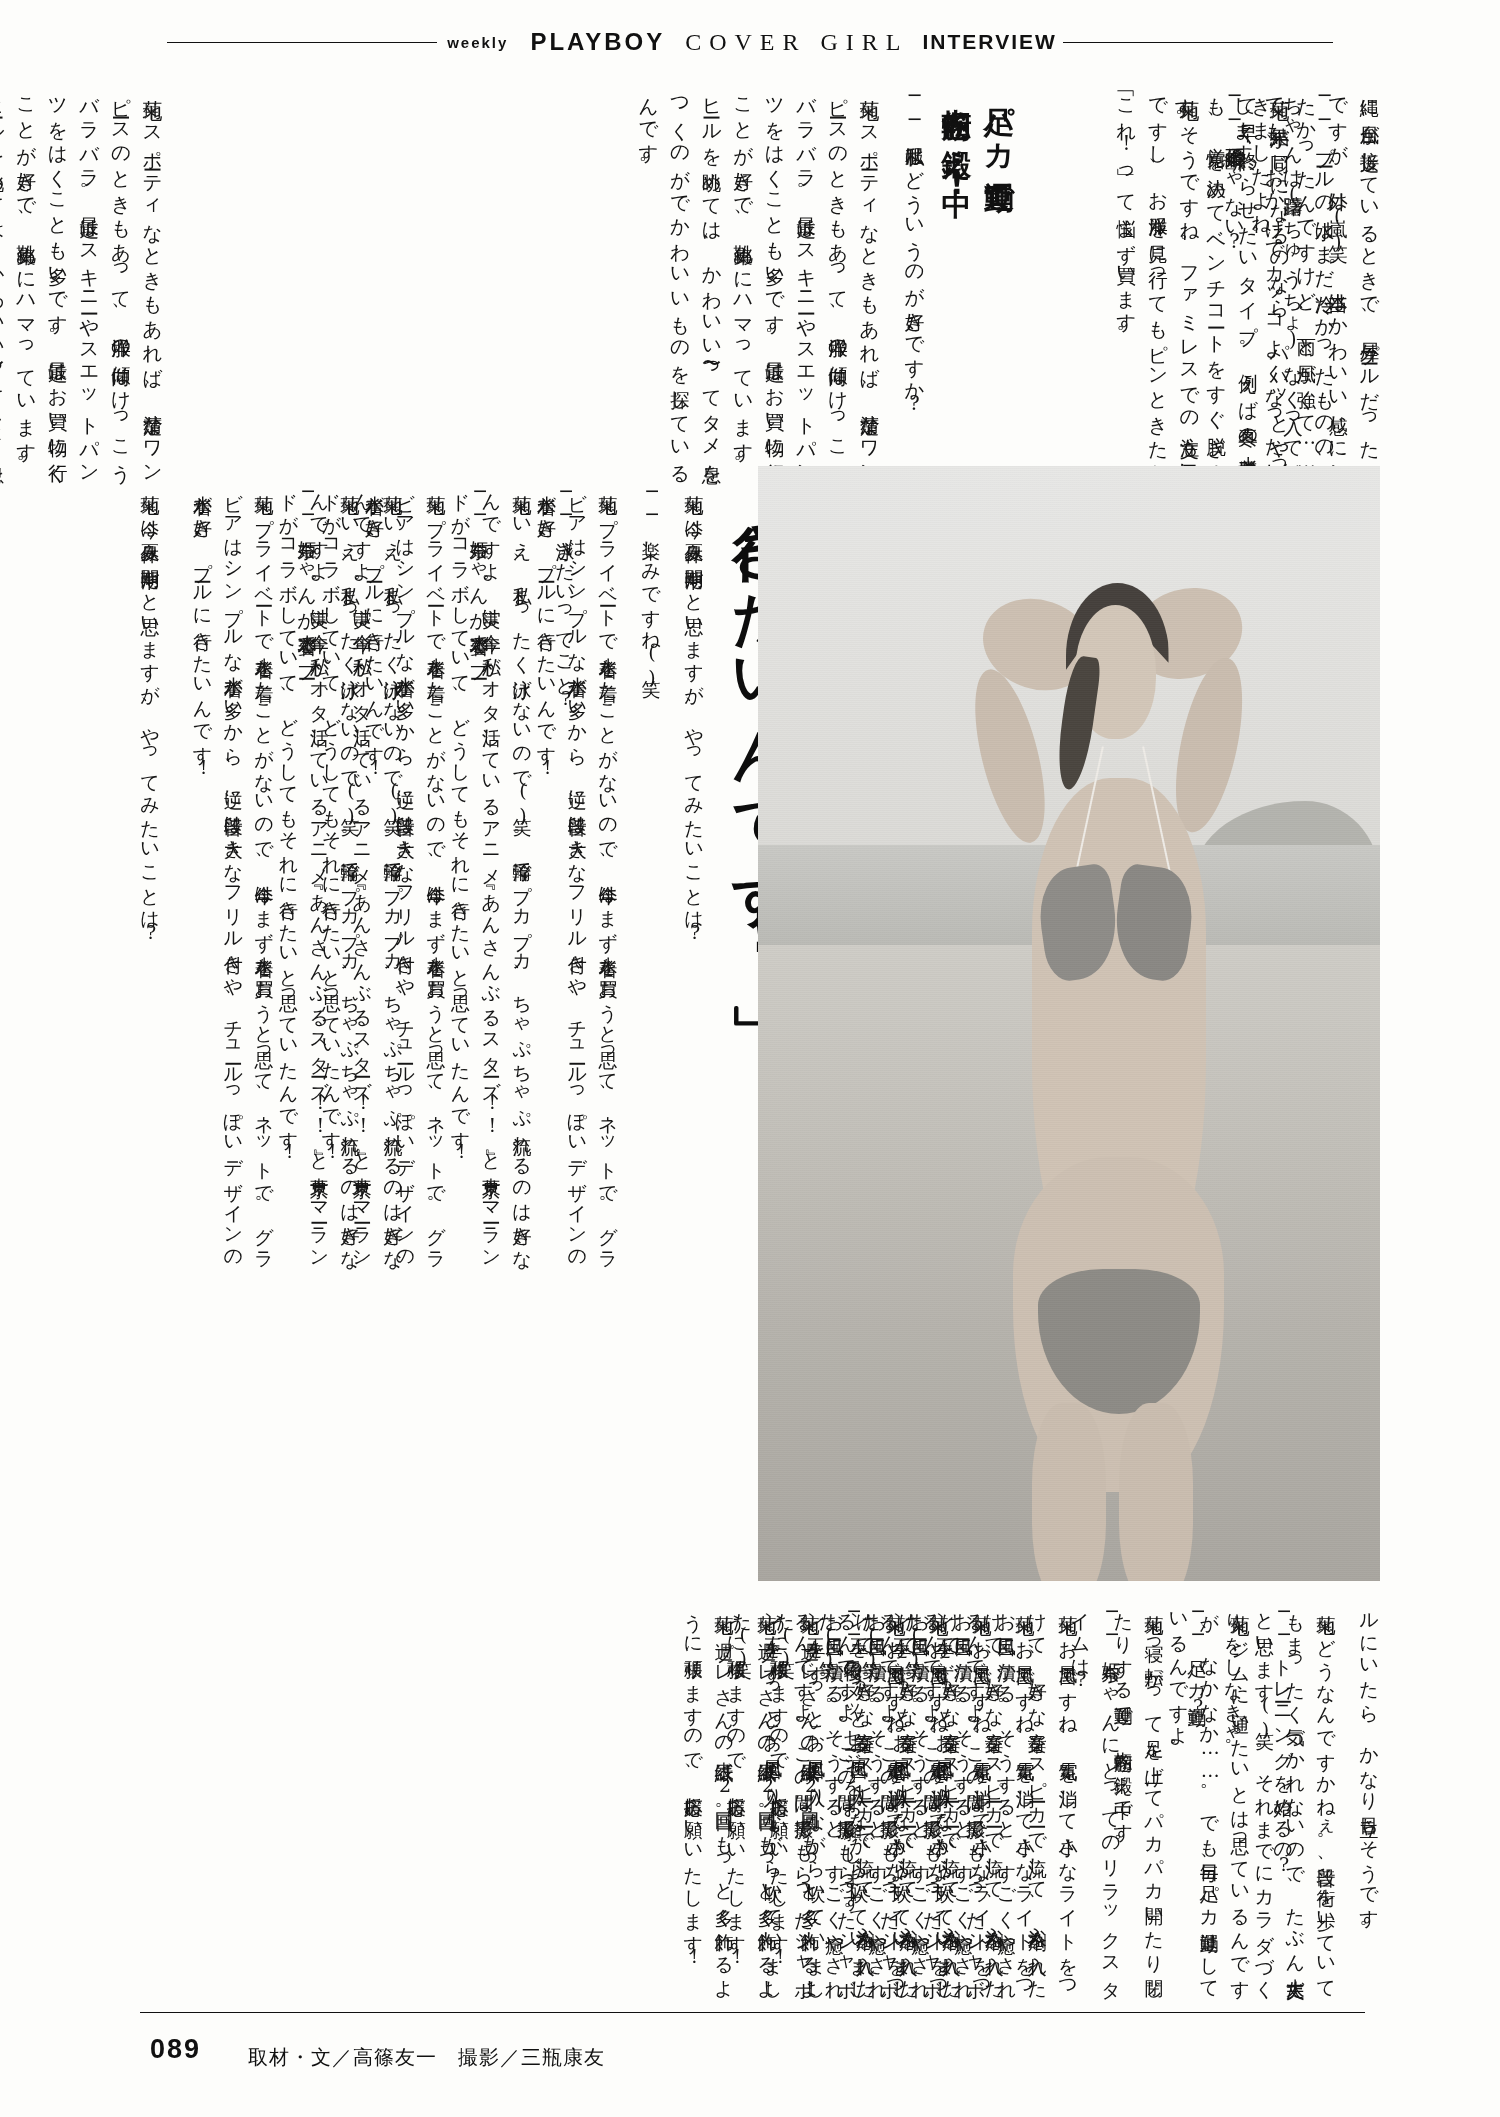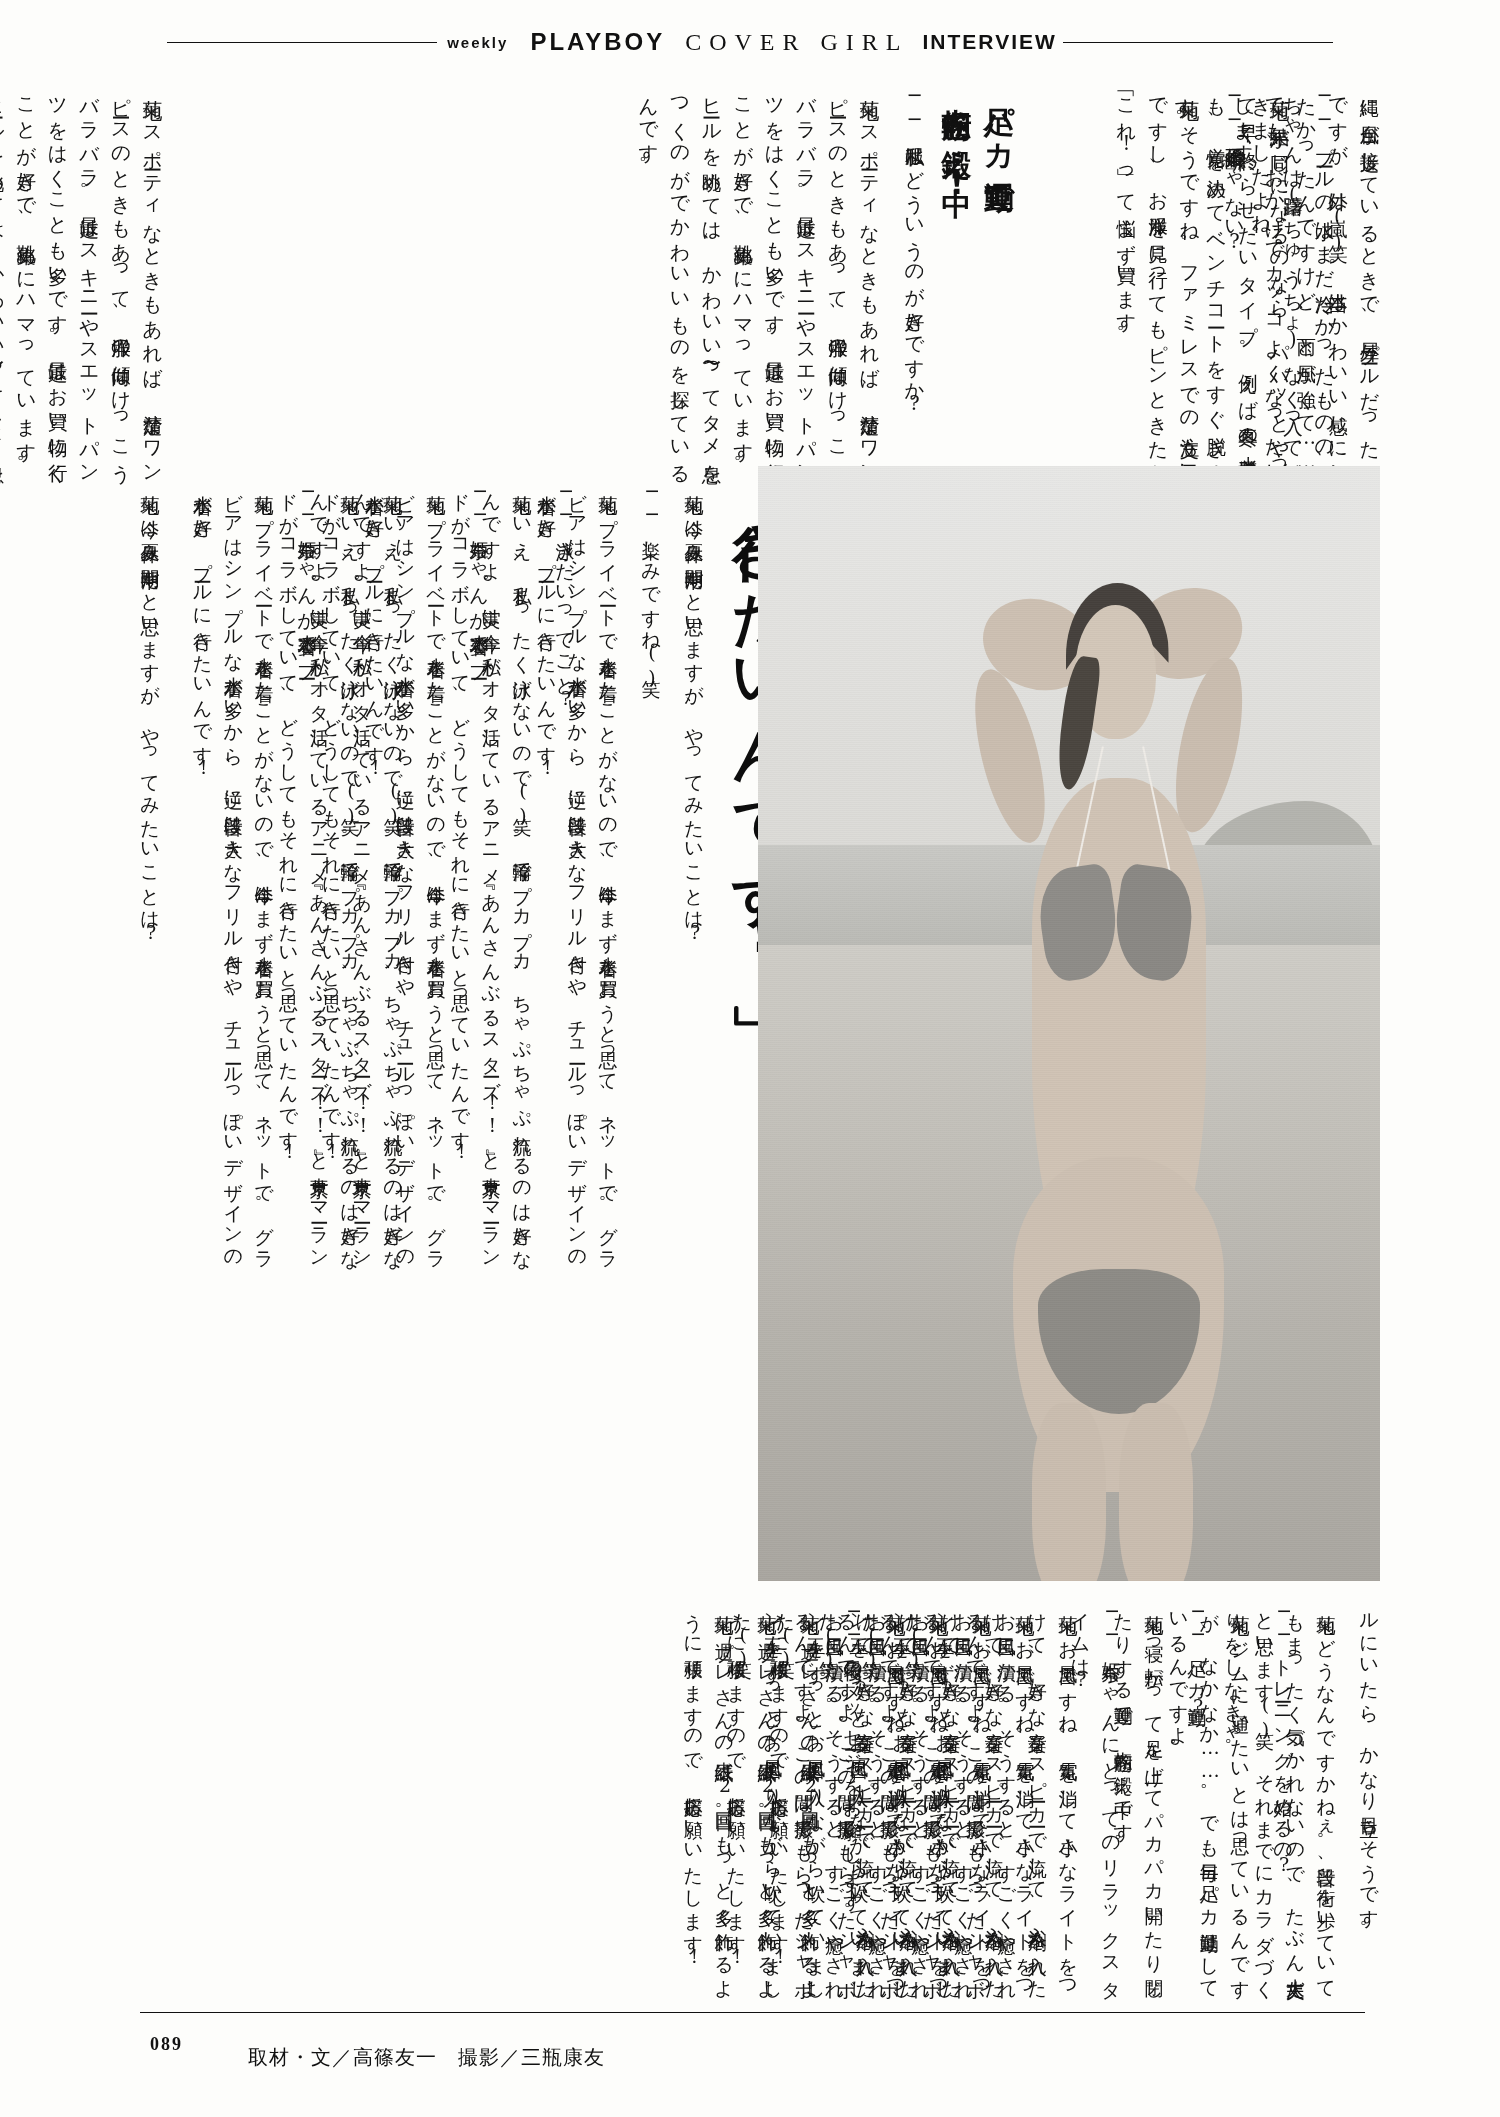--- a/index.html
+++ b/index.html
@@ -254,23 +254,23 @@
   
   .footer-rule {
     position: absolute;
     left: 140px; top: 2012px;
     width: 1225px; height: 1px;
     background: #111;
   }
   .folio {
     position: absolute;
     left: 150px; top: 2034px;
-    font-family: Liberation Serif, serif;
-    font-weight: bold;
-    font-size: 18px;
+    font-family: Liberation Sans, sans-serif;
+    font-weight: bold;
+    font-size: 27px;
     letter-spacing: 2px;
   }
   .credits {
     position: absolute;
     left: 248px; top: 2036px;
     font-family: "DejaVu Sans", sans-serif;
     font-size: 20px;
     letter-spacing: 1px;
     margin-top: 8px;
   }

